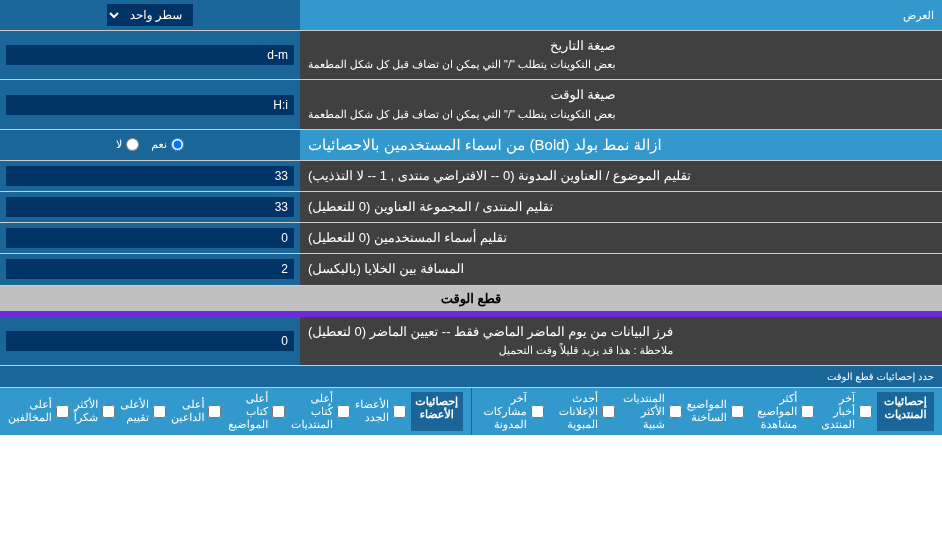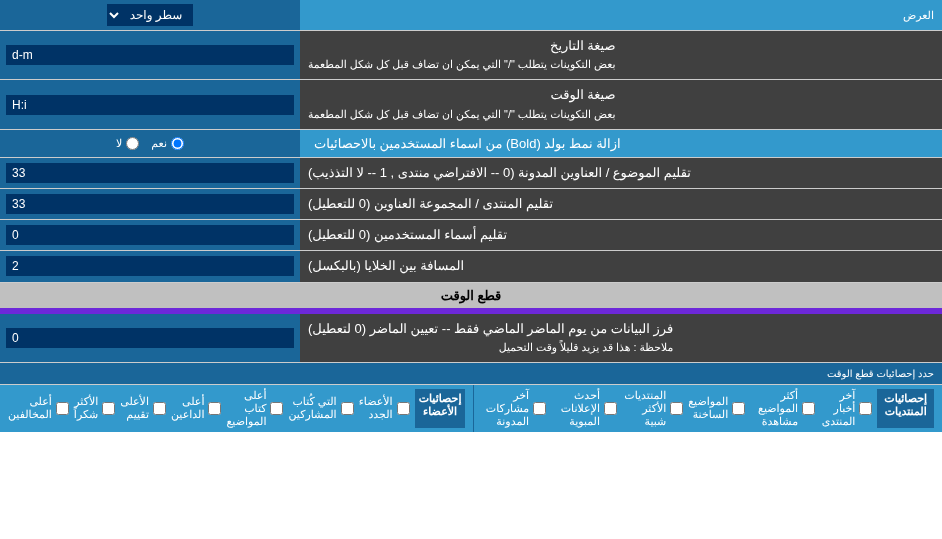--- a/index.html
+++ b/index.html
@@ -44,21 +44,21 @@
       min-width: 300px;
       padding: 4px 6px;
     }
 
     .row-input input[type="text"] {
       background: #003366;
       color: #fff;
       border: none;
       padding: 3px 6px;
       font-size: 12px;
-      text-align: left;
+      text-align: right;
       width: 100%;
       direction: ltr;
     }
 
     
     .section-header {
       background: #c0c0c0;
       color: #000;
       font-weight: bold;
       font-size: 13px;
@@ -71,27 +71,27 @@
     
     .radio-row {
       display: flex;
       width: 100%;
       border-bottom: 1px solid #ccc;
     }
 
     .radio-label {
       background: #3399cc;
       color: #fff;
-      padding: 6px 14px;
+      padding: 6px 8px;
       display: flex;
       align-items: center;
       justify-content: flex-end;
       text-align: right;
       flex: 1;
-      font-size: 13px;
+      font-size: 15px;
     }
 
     .radio-input {
       background: #1a6699;
       display: flex;
       align-items: center;
       justify-content: center;
       width: 300px;
       min-width: 300px;
       padding: 4px 10px;
@@ -329,21 +329,21 @@
     <div class="col-divider"></div>
 
     <div class="checkbox-col">
       <div class="checkbox-col-header">إحصائيات الأعضاء</div>
       <div class="checkbox-item">
         <input type="checkbox" style="">
         <span>الأعضاء الجدد</span>
       </div>
       <div class="checkbox-item">
         <input type="checkbox" style="">
-        <span>التي كُتاب المشاركين</span>
+        <span>أعلى كُتاب المنتديات</span>
       </div>
       <div class="checkbox-item">
         <input type="checkbox" style="">
         <span>أعلى كتاب المواضيع</span>
       </div>
       <div class="checkbox-item">
         <input type="checkbox" style="">
         <span>أعلى الداعين</span>
       </div>
       <div class="checkbox-item">

